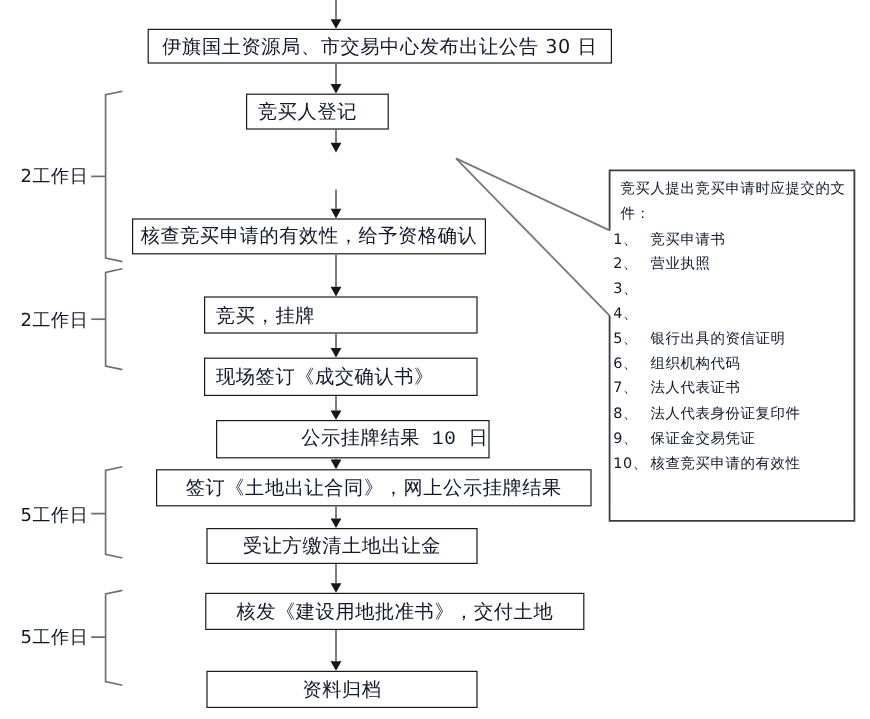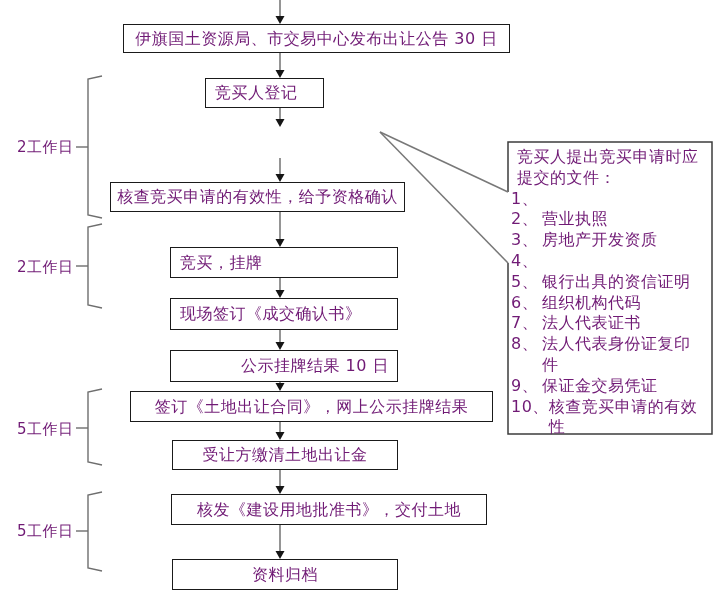--- a/index.html
+++ b/index.html
@@ -1,21 +1,21 @@
 <!DOCTYPE html>
 <html><head>
 <meta charset="utf-8">
 <style>
   html,body{margin:0;padding:0;background:#fff;}
   .stage{
     position:relative;
     width:725px;height:599px;
     background:#fff;
     font-family:"DejaVu Sans","Liberation Sans",sans-serif;
-    color:#701a75;
+    color:#0f172a;
     overflow:hidden;
   }
   .stage svg{position:absolute;left:0;top:0;z-index:0;}
   .node{
     position:absolute;z-index:2;
     box-sizing:border-box;
     border:1.5px solid #1a1a1a;
     background:#fff;
     font-size:16px;line-height:1;
     display:flex;align-items:center;
@@ -23,40 +23,40 @@
     letter-spacing:0.5px;
   }
   .node.center{justify-content:center;}
   .node.left{padding-left:9px;}
   .n1{left:123px;top:24px;width:387px;height:29px;}
   .n2{left:205px;top:78px;width:119px;height:30px;}
   .n3{left:208px;top:127px;width:169px;height:31px;}
   .n4{left:110px;top:182px;width:295px;height:30px;}
   .n5{left:170px;top:247px;width:228px;height:31px;}
   .n6{left:170px;top:298px;width:228px;height:32px;}
-  .n7{left:170px;top:350px;width:228px;height:32px;padding-left:70px;}
+  .n7{left:180px;top:350px;width:228px;height:32px;padding-left:70px;font-family:Liberation Mono, monospace;}
   .n8{left:130px;top:391px;width:363px;height:31px;}
   .n9{left:172px;top:440px;width:226px;height:30px;}
   .n10{left:171px;top:494px;width:316px;height:31px;}
   .n11{left:172px;top:559px;width:226px;height:31px;}
   .duration{
     position:absolute;z-index:2;
     font-size:15px;line-height:18px;
     white-space:nowrap;letter-spacing:0.5px;
   }
   .d1{left:17px;top:138px;}
   .d2{left:17px;top:258px;}
   .d3{left:17px;top:420px;}
   .d4{left:17px;top:522px;}
   .callout{
     position:absolute;z-index:2;
     left:508px;top:142px;width:204px;height:295px;
     box-sizing:border-box;
     padding:5px 6px 0 9px;
-    font-size:16px;line-height:20.8px;
+    font-size:12px;line-height:20.8px;
     overflow:hidden;
     letter-spacing:0.5px;
   }
   .co-title{margin:0;}
   .co-item{display:flex;margin-left:-6px;}
   .co-num{flex:0 0 auto;min-width:31px;}
   .co-text{flex:1 1 auto;}
 </style>
 </head>
 <body>
@@ -124,28 +124,28 @@
 
   <div class="duration d1">2工作日</div>
   <div class="duration d2">2工作日</div>
   <div class="duration d3">5工作日</div>
   <div class="duration d4">5工作日</div>
 
   <div class="callout">
     <div class="co-title">竞买人提出竞买申请时应提交的文件：</div>
     <div class="co-item">
       <span class="co-num">1、</span>
+      <span class="co-text">竞买申请书</span>
     </div>
     <div class="co-item">
       <span class="co-num">2、</span>
       <span class="co-text">营业执照</span>
     </div>
     <div class="co-item">
       <span class="co-num">3、</span>
-      <span class="co-text">房地产开发资质</span>
     </div>
     <div class="co-item">
       <span class="co-num">4、</span>
     </div>
     <div class="co-item">
       <span class="co-num">5、</span>
       <span class="co-text">银行出具的资信证明</span>
     </div>
     <div class="co-item">
       <span class="co-num">6、</span>

